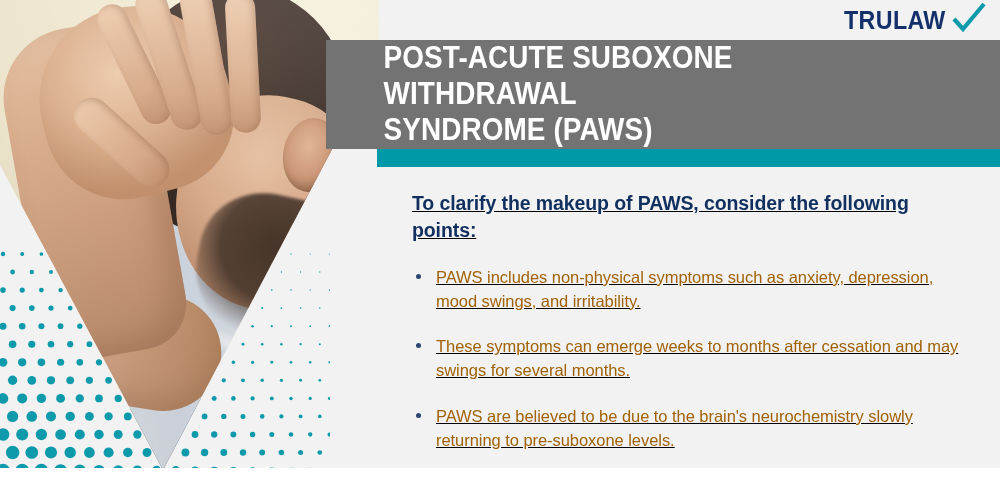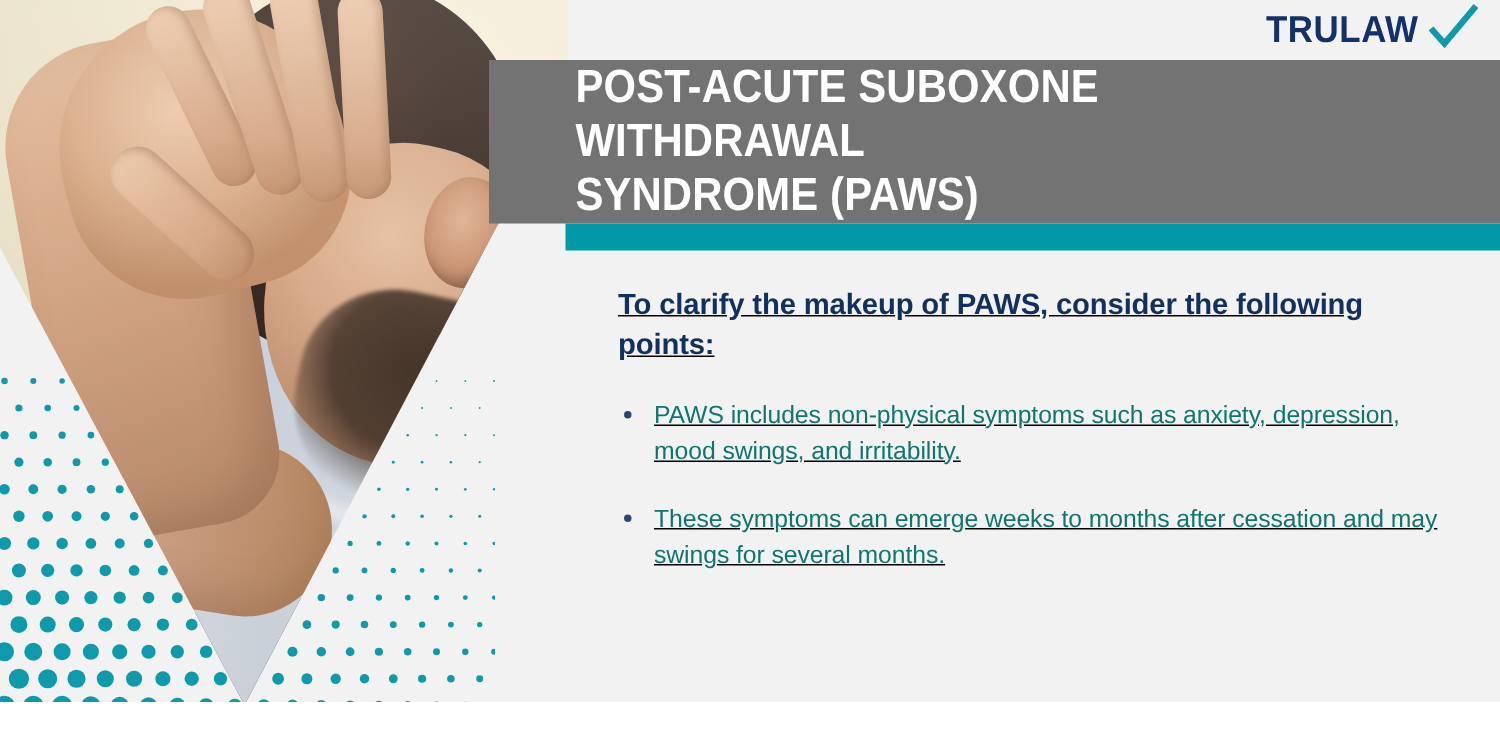--- a/index.html
+++ b/index.html
@@ -215,21 +215,21 @@
   }
 
   .bullets {
     margin-top:22px;
     list-style:none;
   }
   .bullets li {
     position:relative;
     padding-left:24px;
     margin-bottom:22px;
-    color:#0f766e;
+    color:#a16207;
     font-size:16.5px;
     line-height:1.44;
     letter-spacing:-.05px;
   }
   .bullets li:last-child { margin-bottom:0; }
   .bullets li .marker {
     position:absolute;
     left:4px; top:8px;
     width:5px; height:5px;
     border-radius:50%;
@@ -593,16 +593,20 @@
     <p class="lead">To clarify the makeup of PAWS, consider the following points:</p>
     <ul class="bullets">
       <li>
         <span class="marker"></span>
         <span>PAWS includes non-physical symptoms such as anxiety, depression, mood swings, and irritability.</span>
       </li>
       <li>
         <span class="marker"></span>
         <span>These symptoms can emerge weeks to months after cessation and may swings for several months.</span>
       </li>
+      <li>
+        <span class="marker"></span>
+        <span>PAWS are believed to be due to the brain's neurochemistry slowly returning to pre-suboxone levels.</span>
+      </li>
     </ul>
   </div>
 
 </div>
 
 </body></html>

